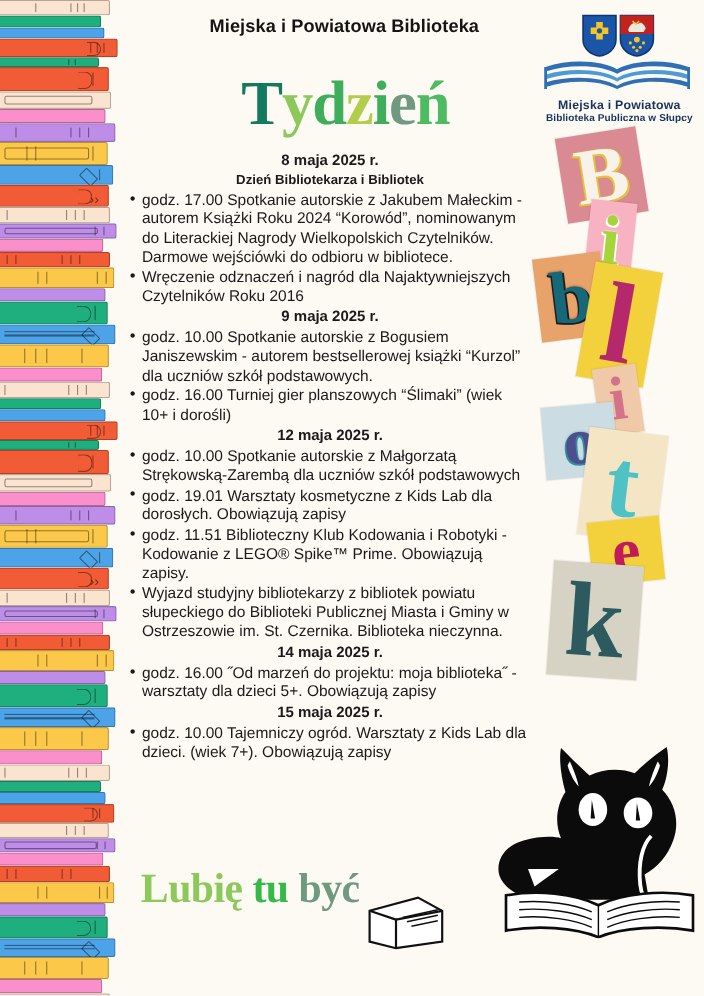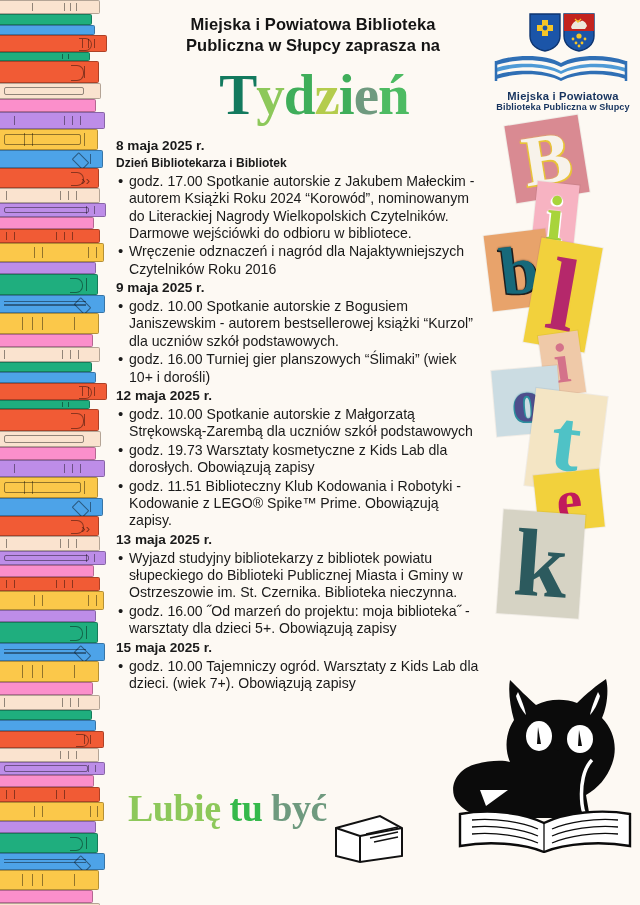--- a/index.html
+++ b/index.html
@@ -38,21 +38,21 @@
   #logo .lg2{font-size:9.1px;font-weight:bold;color:#16335E;letter-spacing:.1px;}
 
   
   #tydzien{position:absolute;left:118px;top:66px;width:392px;text-align:center;
      font-family:"Liberation Serif",serif;font-weight:bold;font-size:57px;line-height:1;
      letter-spacing:-1px;}
   #tydzien span{display:inline-block;}
 
   
   #program{position:absolute;left:116px;top:136px;width:368px;color:#1a1a1a;}
-  .daterow{text-align:left;font-weight:bold;font-size:13.6px;line-height:1.32;margin:1px 0 0;}
+  .daterow{text-align:center;font-weight:bold;font-size:13.6px;line-height:1.32;margin:1px 0 0;}
   .daterow.sub{font-size:12px;}
   .item{position:relative;padding-left:13px;font-size:14.1px;line-height:1.235;margin-top:1px;}
   .item .bull{position:absolute;left:2px;top:-1px;font-size:15px;line-height:1.25;}
   .item .txt{display:block;}
 
   
   #letters{position:absolute;left:486px;top:120px;width:150px;height:560px;}
   .tile{position:absolute;display:flex;align-items:center;justify-content:center;
         font-family:"Liberation Serif",serif;font-weight:bold;}
   .tile .gl{display:block;line-height:.95;}
@@ -301,21 +301,20 @@
         <div class="ln vline" style="left: 32px;"></div>
         <div class="ln vline" style="left: 42px;"></div>
         <div class="ln vline" style="left: 74px;"></div>
       </div>
       <div class="book" style="background: rgb(251, 143, 203); height: 13px; width: 93px;"></div>
       <div class="book" style="background: rgb(250, 227, 207); height: 15px; width: 100px;"></div>
     </div>
 
   <div id="header-text">
     <div>Miejska i Powiatowa Biblioteka</div>
-    <div>Publiczna w Słupcy zaprasza na</div>
   </div>
 
   <div id="tydzien"><span style="color: rgb(19, 122, 94);">T</span><span style="color: rgb(141, 200, 90);">y</span><span style="color: rgb(63, 174, 90);">d</span><span style="color: rgb(180, 204, 76);">z</span><span style="color: rgb(63, 174, 90);">i</span><span style="color: rgb(111, 154, 127);">e</span><span style="color: rgb(77, 187, 98);">ń</span></div>
 
   <div id="logo">
     <div class="shields">
       <div class="shield" style="left:36px;">
         <svg viewBox="0 0 34 40">
           <path d="M2 2 H32 V24 C32 33 24 38 17 39 C10 38 2 33 2 24 Z" fill="#1B55A8" stroke="#0E3570" stroke-width="1.4"></path>
           <path d="M14 8 h6 v5 h5 v6 h-5 v5 h-6 v-5 h-5 v-6 h5 z" fill="#F5C527"></path>
@@ -371,31 +370,31 @@
         <span class="bull">•</span>
         <span class="txt">godz. 16.00 Turniej gier planszowych “Ślimaki” (wiek 10+ i dorośli)</span>
       </div>
       <div class="daterow">12 maja 2025 r.</div>
       <div class="item">
         <span class="bull">•</span>
         <span class="txt">godz. 10.00 Spotkanie autorskie z Małgorzatą Strękowską-Zarembą dla uczniów szkół podstawowych</span>
       </div>
       <div class="item">
         <span class="bull">•</span>
-        <span class="txt">godz. 19.73 Warsztaty kosmetyczne z Kids Lab dla dorosłych. Obowiązują zapisy</span>
+        <span class="txt">godz. 19.01 Warsztaty kosmetyczne z Kids Lab dla dorosłych. Obowiązują zapisy</span>
       </div>
       <div class="item">
         <span class="bull">•</span>
         <span class="txt">godz. 11.51 Biblioteczny Klub Kodowania i Robotyki - Kodowanie z LEGO® Spike™ Prime. Obowiązują zapisy.</span>
       </div>
-      <div class="daterow">13 maja 2025 r.</div>
       <div class="item">
         <span class="bull">•</span>
         <span class="txt">Wyjazd studyjny bibliotekarzy z bibliotek powiatu słupeckiego do Biblioteki Publicznej Miasta i Gminy w Ostrzeszowie im. St. Czernika. Biblioteka nieczynna.</span>
       </div>
+      <div class="daterow">14 maja 2025 r.</div>
       <div class="item">
         <span class="bull">•</span>
         <span class="txt">godz. 16.00 ˝Od marzeń do projektu: moja biblioteka˝ - warsztaty dla dzieci 5+. Obowiązują zapisy</span>
       </div>
       <div class="daterow">15 maja 2025 r.</div>
       <div class="item">
         <span class="bull">•</span>
         <span class="txt">godz. 10.00 Tajemniczy ogród. Warsztaty z Kids Lab dla dzieci. (wiek 7+). Obowiązują zapisy</span>
       </div>
     </div>

